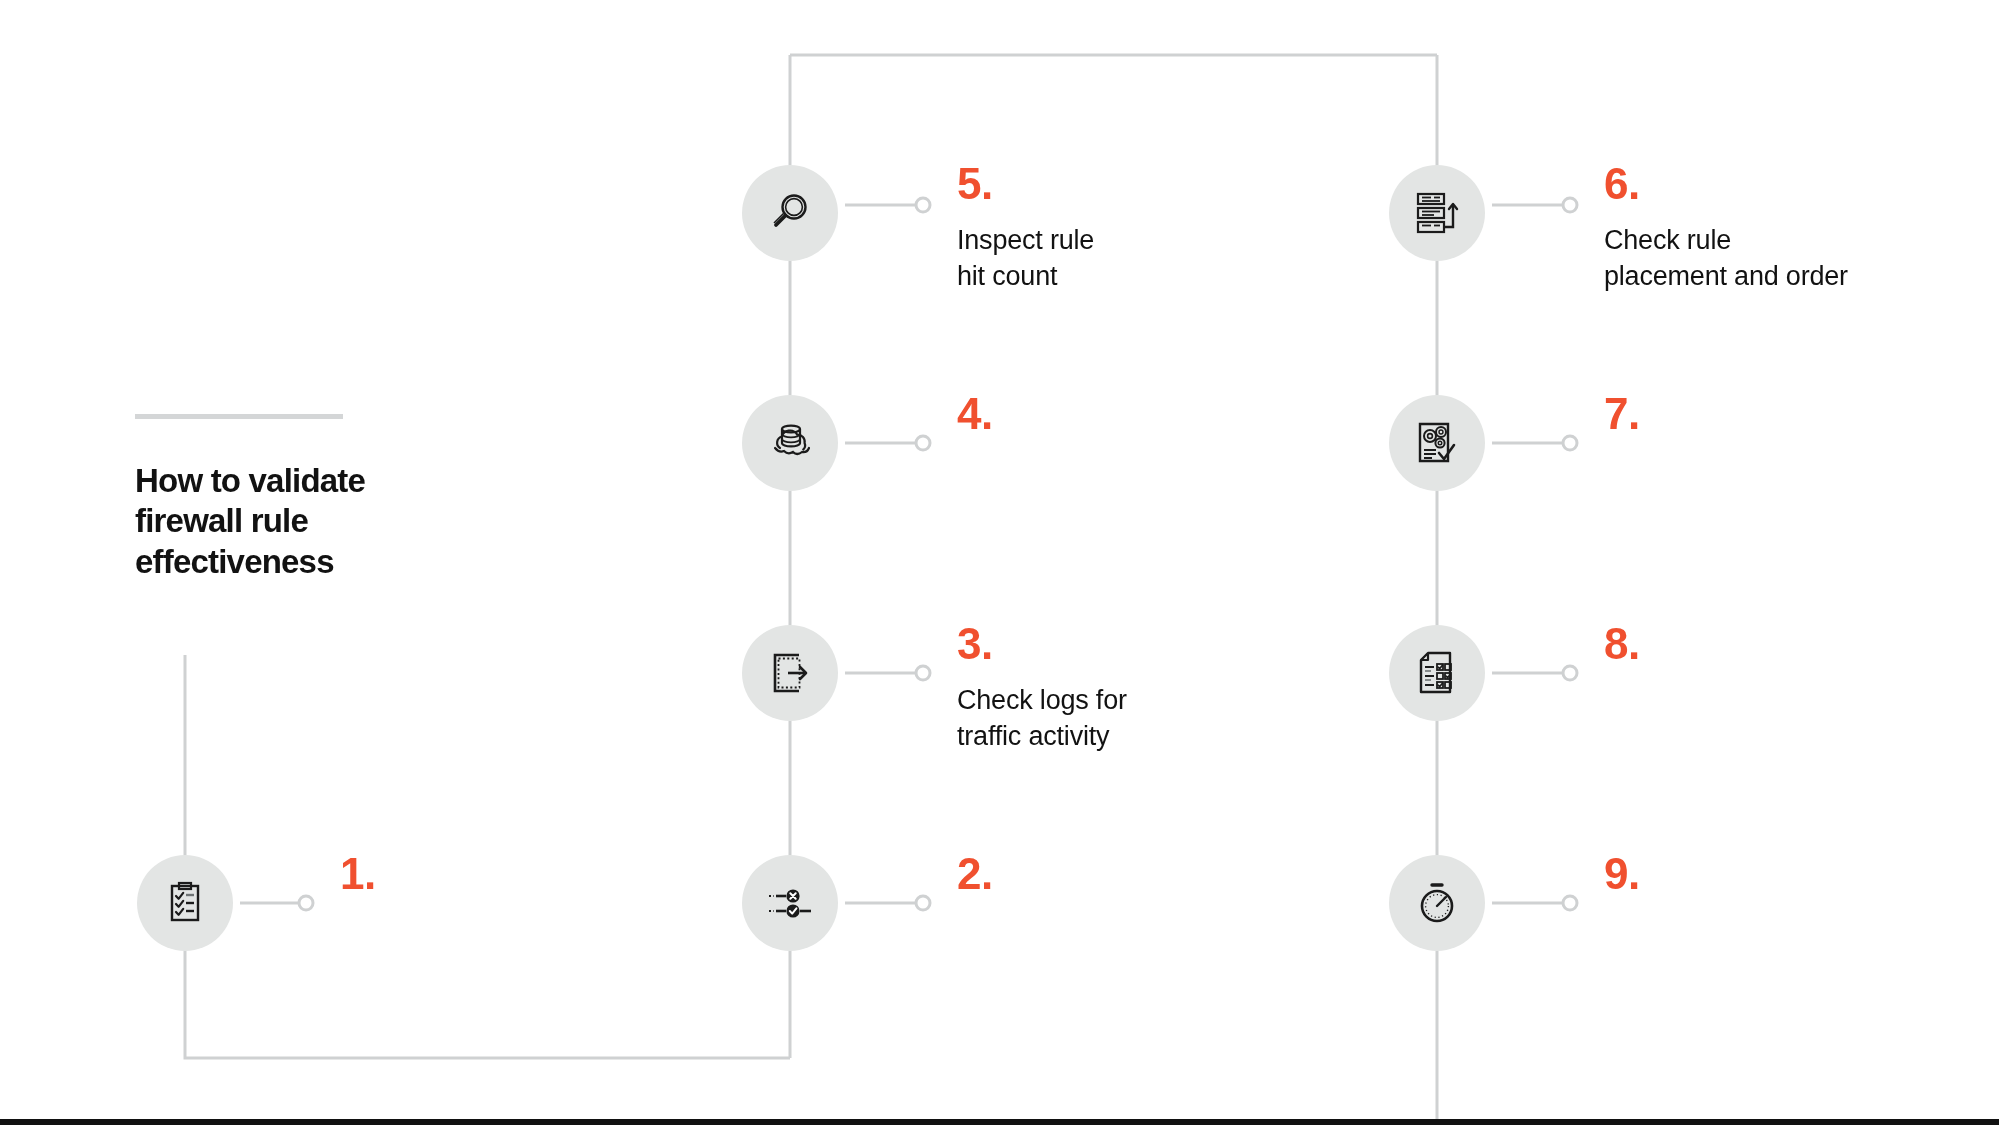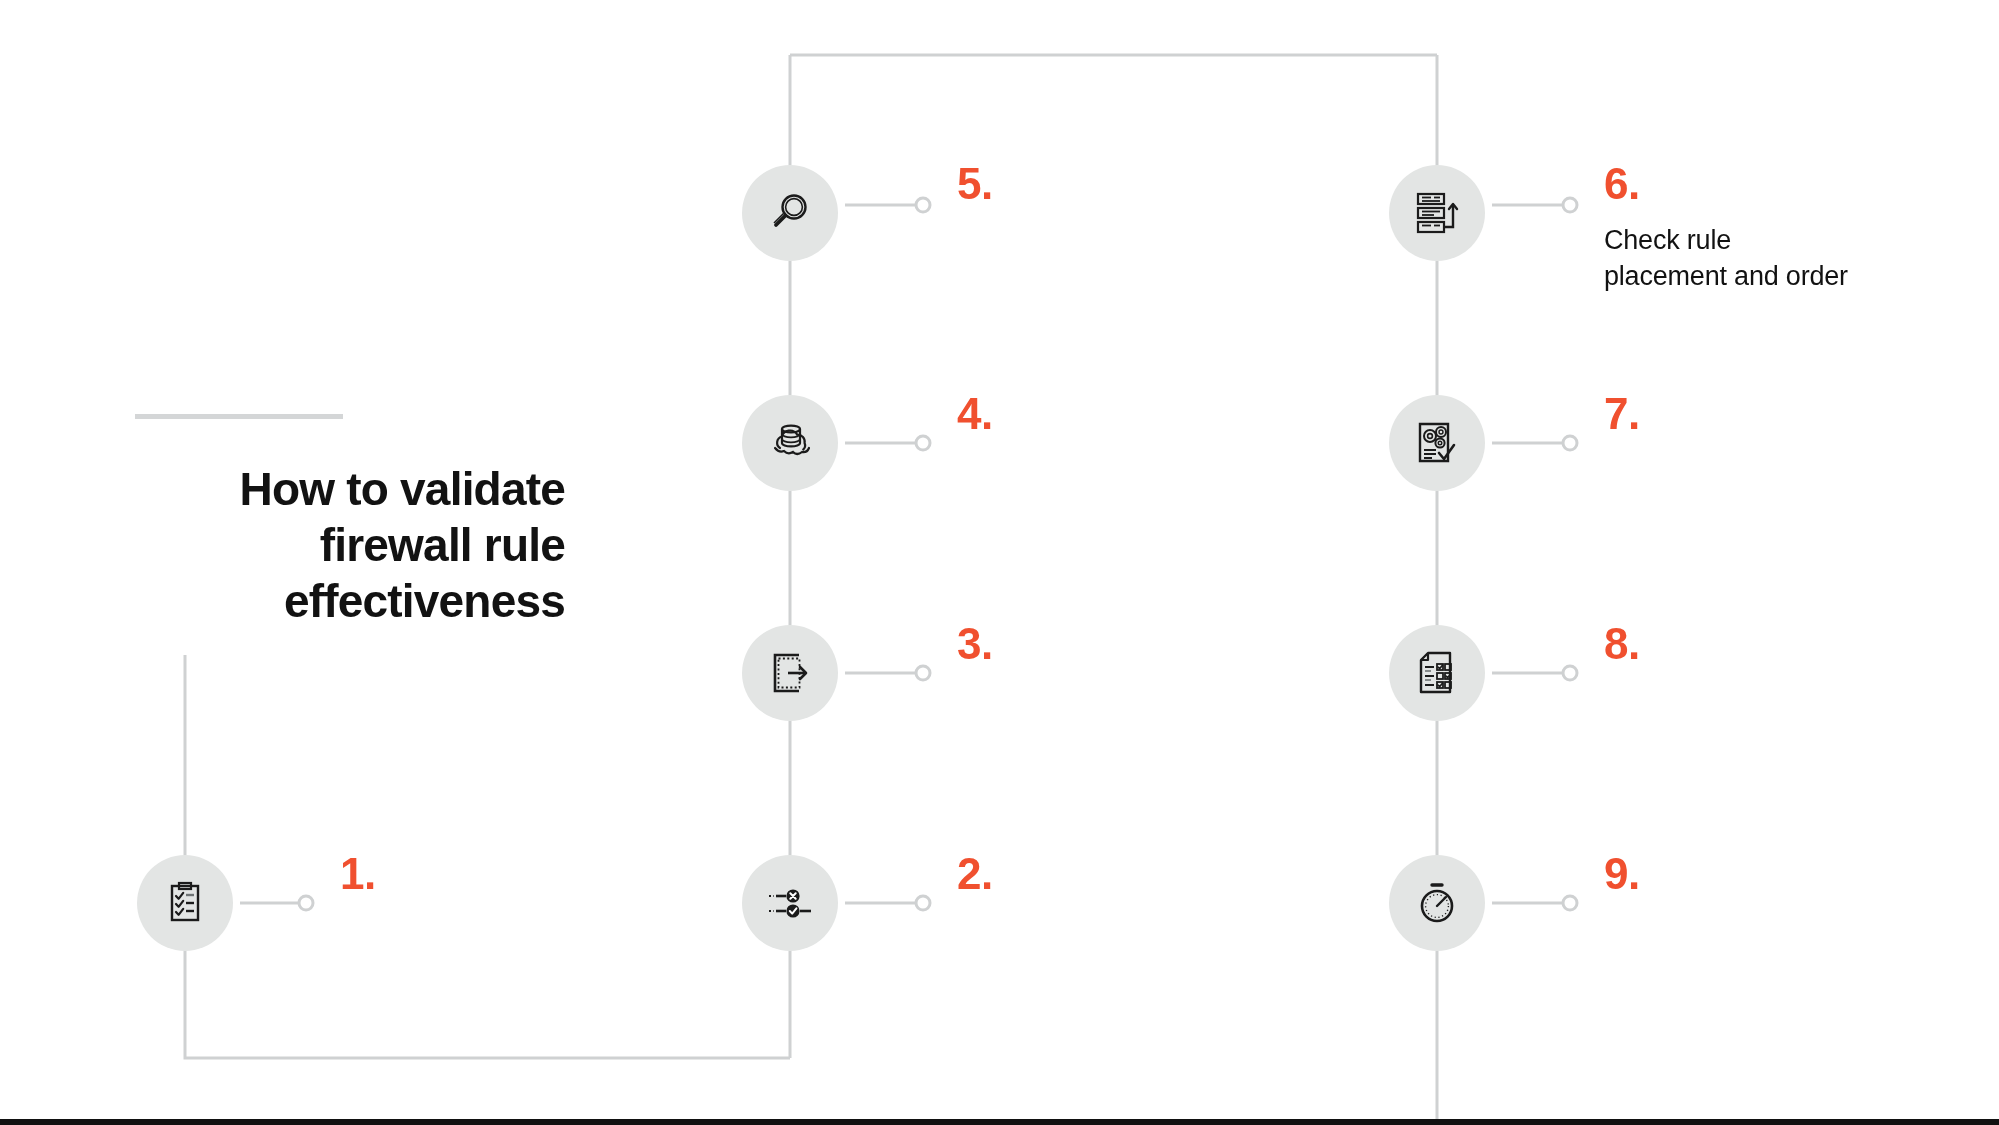--- a/index.html
+++ b/index.html
@@ -24,27 +24,26 @@
   }
 
   
   #title-block { position:absolute; left:135px; top:414px; width:430px; }
   #title-rule {
     width:208px; height:5px;
     background:#d4d6d7;
     margin-bottom:42px;
   }
   #title-text {
-    font-size:46px;
+    font-size:33px;
     font-weight:bold;
     line-height:1.22;
     letter-spacing:-0.8px;
     color:#121212;
     white-space:pre-line;
-    text-align:right;
   }
 
   
   .icon-badge {
     position:absolute;
     width:96px; height:96px;
     border-radius:50%;
     background:#e3e5e4;
     display:flex; align-items:center; justify-content:center;
   }
@@ -165,20 +164,22 @@
       <svg width="44" height="44" viewBox="0 0 44 44">
         <path d="M31,4 L7,4 L7,40 L31,40" fill="none" stroke="#1b1b1b" stroke-width="2.6"></path>
         <rect x="10.5" y="7.5" width="21" height="29" fill="none" stroke="#1b1b1b" stroke-width="1.8" stroke-dasharray="2 2.4"></rect>
         <line x1="20" y1="22" x2="38" y2="22" stroke="#1b1b1b" stroke-width="2.6"></line>
         <path d="M32,16 l6,6 l-6,6" fill="none" stroke="#1b1b1b" stroke-width="2.6" stroke-linecap="round" stroke-linejoin="round"></path>
       </svg>
     </span>
   </div>
   <div class="step-text" style="left:957px; top:622px; width:330px;">
     <div class="step-num">3.</div>
+    <div class="step-label">Check logs for
+traffic activity</div>
   </div>
 
   <div class="icon-badge" style="left:742px; top:395px;">
     <span>
       <svg width="48" height="42" viewBox="0 0 48 42">
         <path d="M14,26 a6.2,6.2 0 0,1 1.6,-11.2 a8.6,8.6 0 0,1 15.6,-2.2 a7.2,7.2 0 0,1 7.4,8.4 a6,6 0 0,1 -1.4,6.6" fill="none" stroke="#1b1b1b" stroke-width="2.2" stroke-linecap="round"></path>
         <path d="M9,26 q4,5 9,3 q4,4 9,1 q4,4 9,0 q5,1 7,-4" fill="none" stroke="#1b1b1b" stroke-width="2.2" stroke-linecap="round"></path>
         <ellipse cx="25" cy="7" rx="9" ry="3.4" fill="none" stroke="#1b1b1b" stroke-width="2.2"></ellipse>
         <path d="M16,7 v14 a9,3.4 0 0,0 18,0 v-14" fill="none" stroke="#1b1b1b" stroke-width="2.2"></path>
         <path d="M16,12 a9,3.4 0 0,0 18,0" fill="none" stroke="#1b1b1b" stroke-width="1.8"></path>
@@ -195,20 +196,22 @@
       <svg width="44" height="44" viewBox="0 0 44 44">
         <circle cx="26" cy="16" r="11.5" fill="none" stroke="#1b1b1b" stroke-width="2.4"></circle>
         <circle cx="26" cy="16" r="8.4" fill="none" stroke="#1b1b1b" stroke-width="1.6"></circle>
         <line x1="17.5" y1="24.5" x2="8" y2="34" stroke="#1b1b1b" stroke-width="3.8" stroke-linecap="round"></line>
         <line x1="15.5" y1="22.5" x2="6" y2="32" stroke="#1b1b1b" stroke-width="1.6"></line>
       </svg>
     </span>
   </div>
   <div class="step-text" style="left:957px; top:162px; width:330px;">
     <div class="step-num">5.</div>
+    <div class="step-label">Inspect rule
+hit count</div>
   </div>
 
   <div class="icon-badge" style="left:1389px; top:165px;">
     <span>
       <svg width="46" height="44" viewBox="0 0 46 44">
         <rect x="4" y="3" width="26" height="10" fill="none" stroke="#1b1b1b" stroke-width="2.2"></rect>
         <line x1="8" y1="6.5" x2="17" y2="6.5" stroke="#1b1b1b" stroke-width="1.8"></line>
         <line x1="20" y1="6.5" x2="26" y2="6.5" stroke="#1b1b1b" stroke-width="1.8"></line>
         <line x1="8" y1="10" x2="26" y2="10" stroke="#1b1b1b" stroke-width="1.8"></line>
         <rect x="4" y="17" width="26" height="10" fill="none" stroke="#1b1b1b" stroke-width="2.2"></rect>

